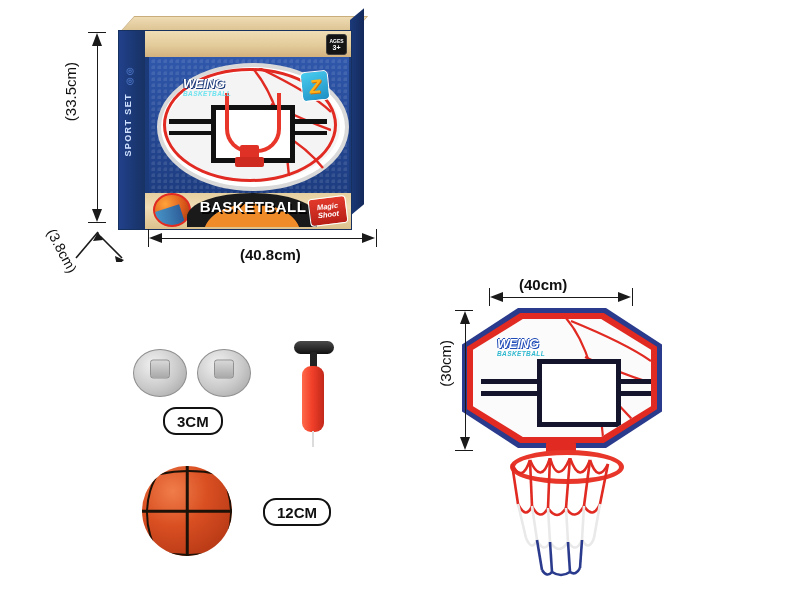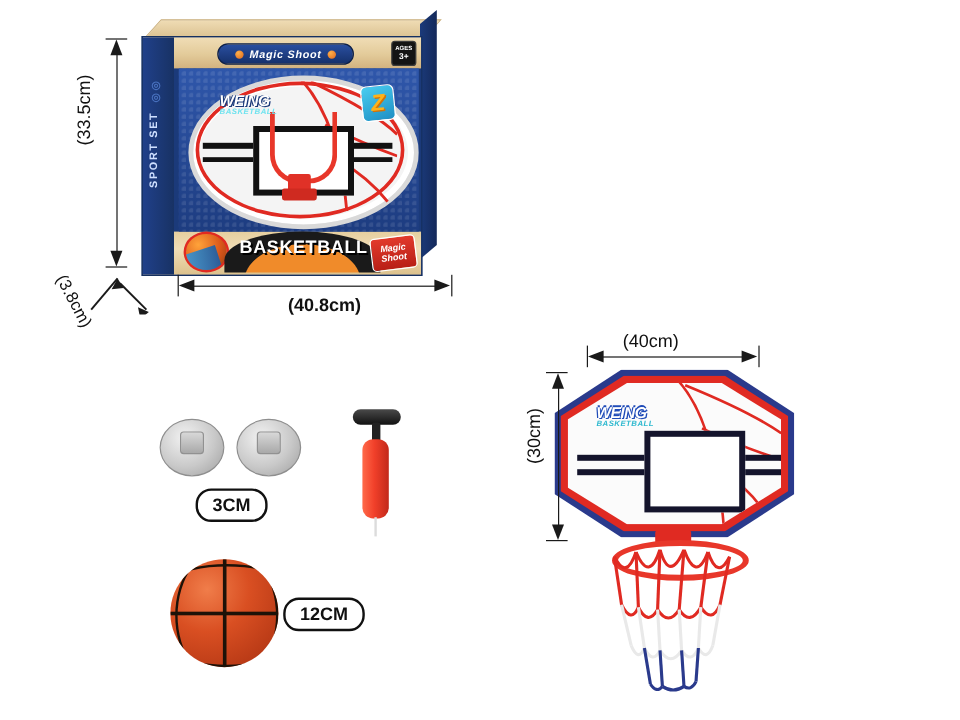--- a/index.html
+++ b/index.html
@@ -303,25 +303,20 @@
         <div class="abs logo-weing">
           <div class="l1">WEING</div>
           <div class="l2">BASKETBALL</div>
         </div>
 
         <div class="abs z-badge">
           <span>Z</span>
         </div>
       </div>
 
-      <div class="abs magic-pill">
-        <div class="dotc"></div>
-        <div class="txt">Magic Shoot</div>
-        <div class="dotc"></div>
-      </div>
 
       <div class="abs age-badge">
         <span>AGES</span>
         <span class="big">3+</span>
       </div>
 
       <div class="abs pkg-spine"></div>
       <div class="abs spine-mark">◎◎</div>
       <div class="abs spine-text">SPORT SET</div>
 
@@ -375,21 +370,21 @@
     <div class="abs pump-body" style="left:10px;top:25px;"></div>
     <div class="abs pump-needle" style="left:20px;top:90px;"></div>
   </div>
 
   <div class="abs bball" style="left:142px;top:466px;">
     <div class="bb-line bb-v"></div>
     <div class="bb-line bb-h"></div>
     <div class="abs bb-c1"></div>
     <div class="abs bb-c2"></div>
   </div>
-  <div class="abs pill-lbl" style="left:236px;top:498px;">12CM</div>
+  <div class="abs pill-lbl" style="left:263px;top:498px;">12CM</div>
 
   <div class="abs" style="left:462px;top:308px;width:200px;height:140px;">
     <div class="abs board-blue"></div>
     <div class="abs board-red"></div>
     <div class="abs board-white">
       <svg class="abs" style="left:0;top:0;" width="178" height="118" viewBox="0 0 178 118">
         <g fill="none" stroke="#e02a22" stroke-width="2.2">
           <path d="M86 -8 Q122 24 130 118"></path>
           <path d="M98 2 Q152 24 178 42"></path>
           <path d="M112 38 Q146 54 178 64"></path>
@@ -452,21 +447,21 @@
     </g>
   </svg>
 
   <div class="abs" style="left:489px;top:296px;">
     <div class="abs tick-v" style="left:0;top:-8px;height:18px;"></div>
     <div class="abs arrow arr-left" style="left:1px;top:-4px;"></div>
     <div class="abs dline-h" style="left:6px;top:1px;width:133px;"></div>
     <div class="abs arrow arr-right" style="left:129px;top:-4px;"></div>
     <div class="abs tick-v" style="left:143px;top:-8px;height:18px;"></div>
   </div>
-  <div class="abs dim-label" style="left:519px;top:276px;">(40cm)</div>
+  <div class="abs dim-label" style="left:519px;top:276px;font-weight:bold;">(40cm)</div>
 
   <div class="abs" style="left:464px;top:310px;">
     <div class="abs tick-h" style="left:-9px;top:0;width:18px;"></div>
     <div class="abs arrow arr-up" style="left:-4px;top:1px;"></div>
     <div class="abs dline-v" style="left:1px;top:5px;height:130px;"></div>
     <div class="abs arrow arr-down" style="left:-4px;top:127px;"></div>
     <div class="abs tick-h" style="left:-9px;top:140px;width:18px;"></div>
   </div>
   <div class="abs dim-label vert" style="left:437px;top:340px;">(30cm)</div>
 

